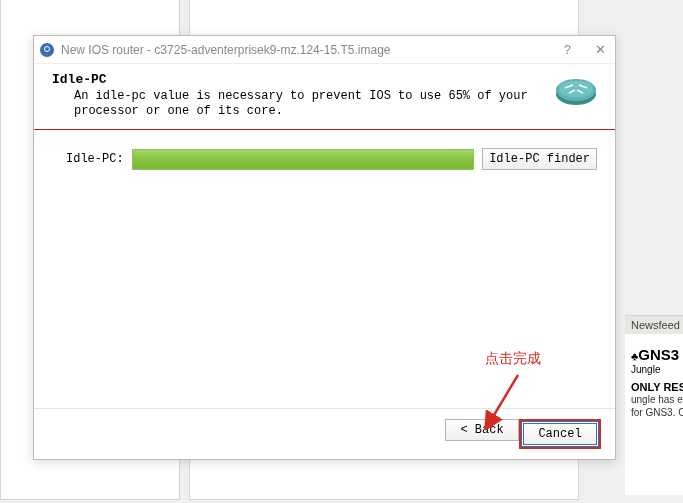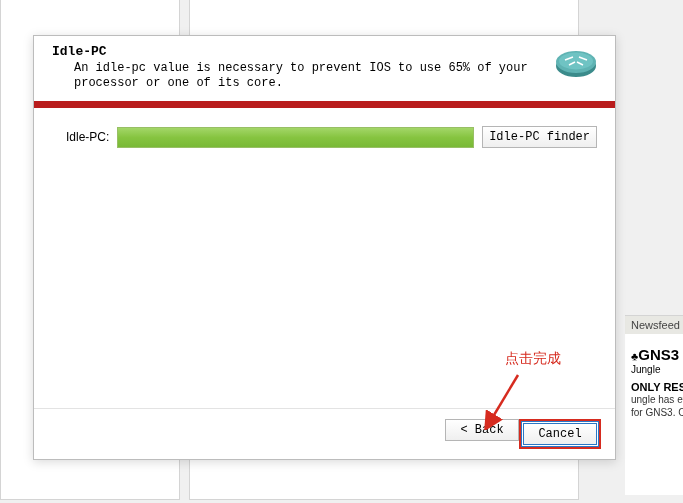--- a/index.html
+++ b/index.html
@@ -80,21 +80,21 @@
       border-radius: 50%;
     }
     .titlebar-text { flex: 1; }
     .title-btns { display: flex; gap: 18px; color: #888; }
     .title-btn { cursor: pointer; padding: 0 3px; font-size: 13px; }
 
     .header-area {
       padding: 8px 18px 10px 18px;
       display: flex;
       align-items: flex-start;
-      border-bottom: 7px solid #b91c1c;
+      border-bottom: 1px solid #b91c1c;
     }
     .header-text { flex: 1; }
     .header-title {
       font-family: "Courier New", monospace;
       font-weight: bold;
       font-size: 13px;
       margin-bottom: 2px;
     }
     .header-desc {
       font-family: "Courier New", monospace;
@@ -107,21 +107,21 @@
     .content-area {
       flex: 1;
       padding: 18px 18px 0 32px;
     }
     .field-row {
       display: flex;
       align-items: center;
       gap: 8px;
     }
     .field-label {
-      font-family: Liberation Sans, sans-serif;
+      font-family: Liberation Mono, monospace;
       font-size: 12px;
       white-space: nowrap;
     }
     .text-input {
       flex: 1;
       height: 21px;
       border: 1px solid #98bf65;
       background: linear-gradient(#a3d668, #86c440 50%, #79b936);
       padding: 0 4px;
       font-size: 12px;
@@ -168,21 +168,20 @@
       cursor: pointer;
       outline: 1px solid #2a76c6;
       outline-offset: 1px;
     }
     .annotation {
       position: absolute;
       left: 485px; top: 350px;
       color: #d62b1f;
       font-size: 14px;
       font-family: "Microsoft YaHei", SimSun, sans-serif;
-      margin-left: 20px;
     }
     .arrow {
       position: absolute;
       left: 478px; top: 370px;
       width: 50px; height: 60px;
       pointer-events: none;
     }
   </style>
 </head>
 <body>
@@ -197,20 +196,28 @@
       <span>♣</span><span class="big">GNS3</span><br>
       <span class="small">Jungle</span>
     </div>
     <div class="rightcol-title">ONLY RESO</div>
     <div class="rightcol-text">ungle has eve</div>
     <div class="rightcol-text">for GNS3. Co</div>
   </div>
 </div>
 
 <div class="dialog">
+  <div class="titlebar">
+    <span class="titlebar-icon"></span>
+    <span class="titlebar-text">New IOS router - c3725-adventerprisek9-mz.124-15.T5.image</span>
+    <div class="title-btns">
+      <span class="title-btn">?</span>
+      <span class="title-btn">✕</span>
+    </div>
+  </div>
 
   <div class="header-area">
     <div class="header-text">
       <div class="header-title">Idle-PC</div>
       <div class="header-desc">An idle-pc value is necessary to prevent IOS to use 65% of your processor or one of its core.</div>
     </div>
     <svg class="header-icon" viewBox="0 0 42 36">
       <ellipse cx="21" cy="22" rx="20" ry="11" fill="#3b8b8b"></ellipse>
       <ellipse cx="21" cy="18" rx="20" ry="11" fill="#5fb3b3"></ellipse>
       <ellipse cx="21" cy="17" rx="17" ry="8.5" fill="#6fc3c3"></ellipse>

